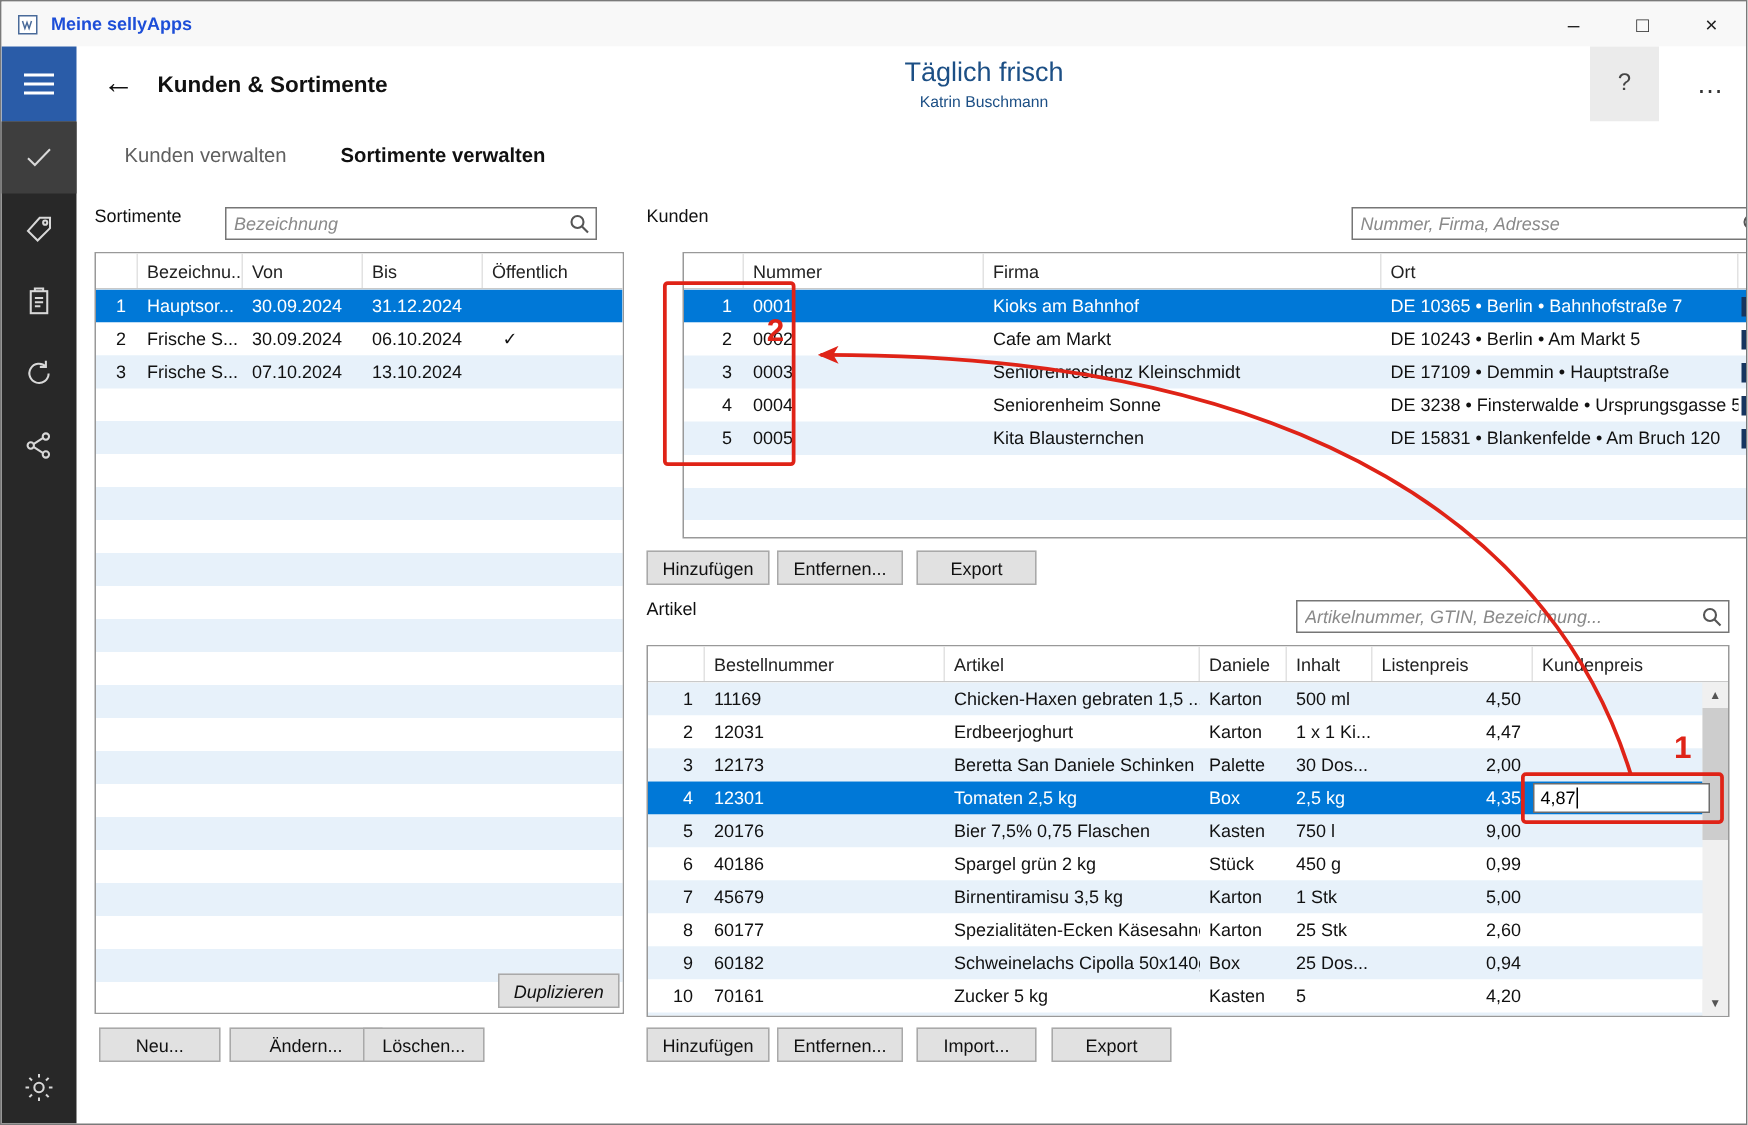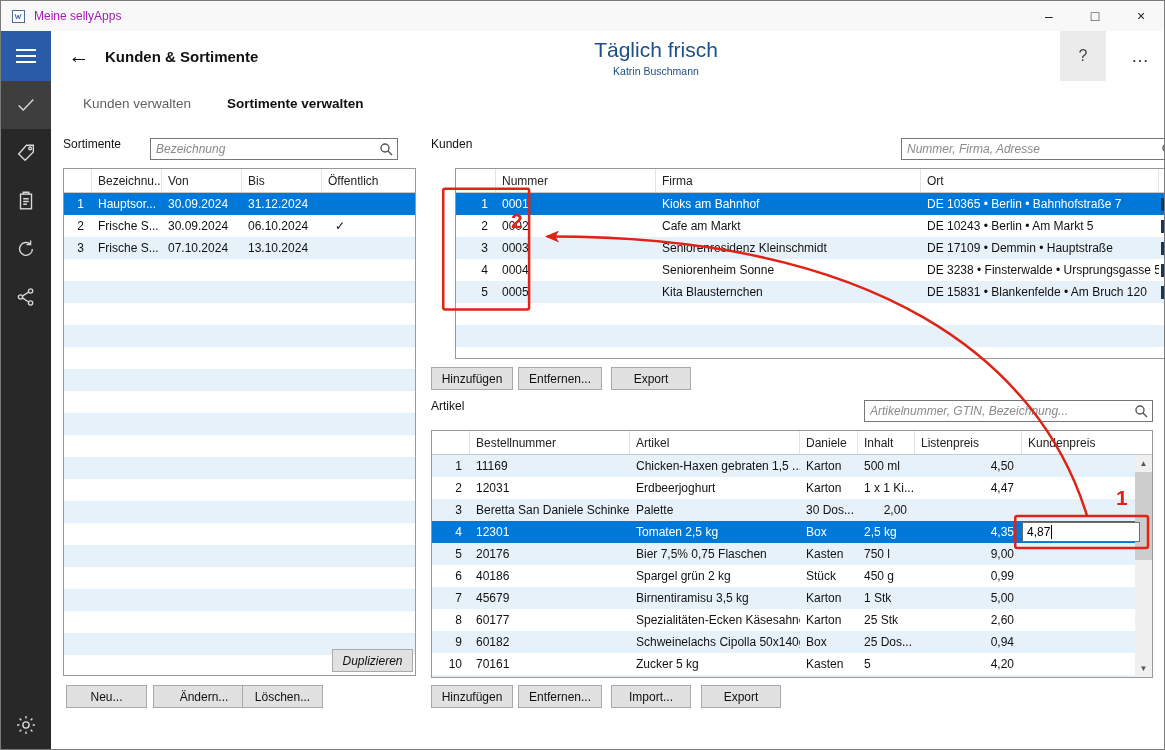--- a/index.html
+++ b/index.html
@@ -2,32 +2,32 @@
 <html><head>
 <meta charset="utf-8">
 <style>
   * { margin:0; padding:0; box-sizing:border-box; }
   html,body { background:#cfcfcf; }
   body { font-family:"Liberation Sans", sans-serif; }
   .page { position:relative; width:1165px; height:750px; background:#ffffff; overflow:hidden; border:1px solid #7a7a7a; }
 
   
   .titlebar { position:absolute; top:0; left:0; width:100%; height:30px; background:#f8f8f8; display:flex; align-items:center; padding-left:10px; gap:8px; }
-  .win-title { font-size:12px; color:#a21caf; }
+  .win-title { font-size:12px; color:#1d4ed8;font-weight:bold; }
   .win-controls { margin-left:auto; display:flex; height:30px; }
   .win-btn { width:46px; height:30px; display:flex; align-items:center; justify-content:center; font-size:14px; color:#222; background:transparent; border:none; }
 
   
   .appheader { position:absolute; top:30px; left:0; width:100%; height:50px; background:#fff; }
   .hamburger { position:absolute; left:0; top:0; width:50px; height:50px; background:#2a5ca8; border:none; display:flex; flex-direction:column; justify-content:center; align-items:center; gap:4px; }
   .hamburger span { width:20px; height:2px; background:#fff; }
   .back-btn { position:absolute; left:60px; top:0; width:36px; height:50px; background:transparent; border:none; font-size:21px; color:#111; display:flex; align-items:center; justify-content:center; }
   .page-title { position:absolute; left:104px; top:0; height:50px; display:flex; align-items:center; font-size:15px; font-weight:bold; color:#111; }
   .center-head { position:absolute; left:495px; top:7px; width:320px; text-align:center; color:#1c4f85; }
-  .center-title { font-size:21px; }
+  .center-title { font-size:18px; }
   .center-user { font-size:10.5px; margin-top:3px; }
   .help-btn { position:absolute; left:1059px; top:0; width:46px; height:50px; background:#ebebeb; border:none; font-size:16px; color:#444; display:flex; align-items:center; justify-content:center; }
   .more-btn { position:absolute; left:1118px; top:0; width:42px; height:50px; background:transparent; border:none; font-size:18px; color:#333; display:flex; align-items:center; justify-content:center; }
 
   
   .tabbar { position:absolute; top:80px; left:50px; right:0; height:45px; background:#fff; display:flex; align-items:center; gap:36px; padding-left:32px; }
   .tab { background:transparent; border:none; font-size:13.5px; color:#5f5f5f; font-family:"Liberation Sans",sans-serif; }
   .tab.active { color:#101010; font-weight:bold; }
 
   
@@ -303,20 +303,21 @@
           <div class="cell c-num">2</div>
           <div class="cell c-bestellnummer">12031</div>
           <div class="cell c-artikel">Erdbeerjoghurt</div>
           <div class="cell c-gebinde">Karton</div>
           <div class="cell c-inhalt">1 x 1 Ki...</div>
           <div class="cell c-listenpreis">4,47</div>
           <div class="cell c-kundenpreis"></div>
         </div>
         <div class="trow">
           <div class="cell c-num">3</div>
+          <div class="cell c-bestellnummer">12173</div>
           <div class="cell c-artikel">Beretta San Daniele Schinken ...</div>
           <div class="cell c-gebinde">Palette</div>
           <div class="cell c-inhalt">30 Dos...</div>
           <div class="cell c-listenpreis">2,00</div>
           <div class="cell c-kundenpreis"></div>
         </div>
         <div class="trow selected">
           <div class="cell c-num">4</div>
           <div class="cell c-bestellnummer">12301</div>
           <div class="cell c-artikel">Tomaten 2,5 kg</div>

